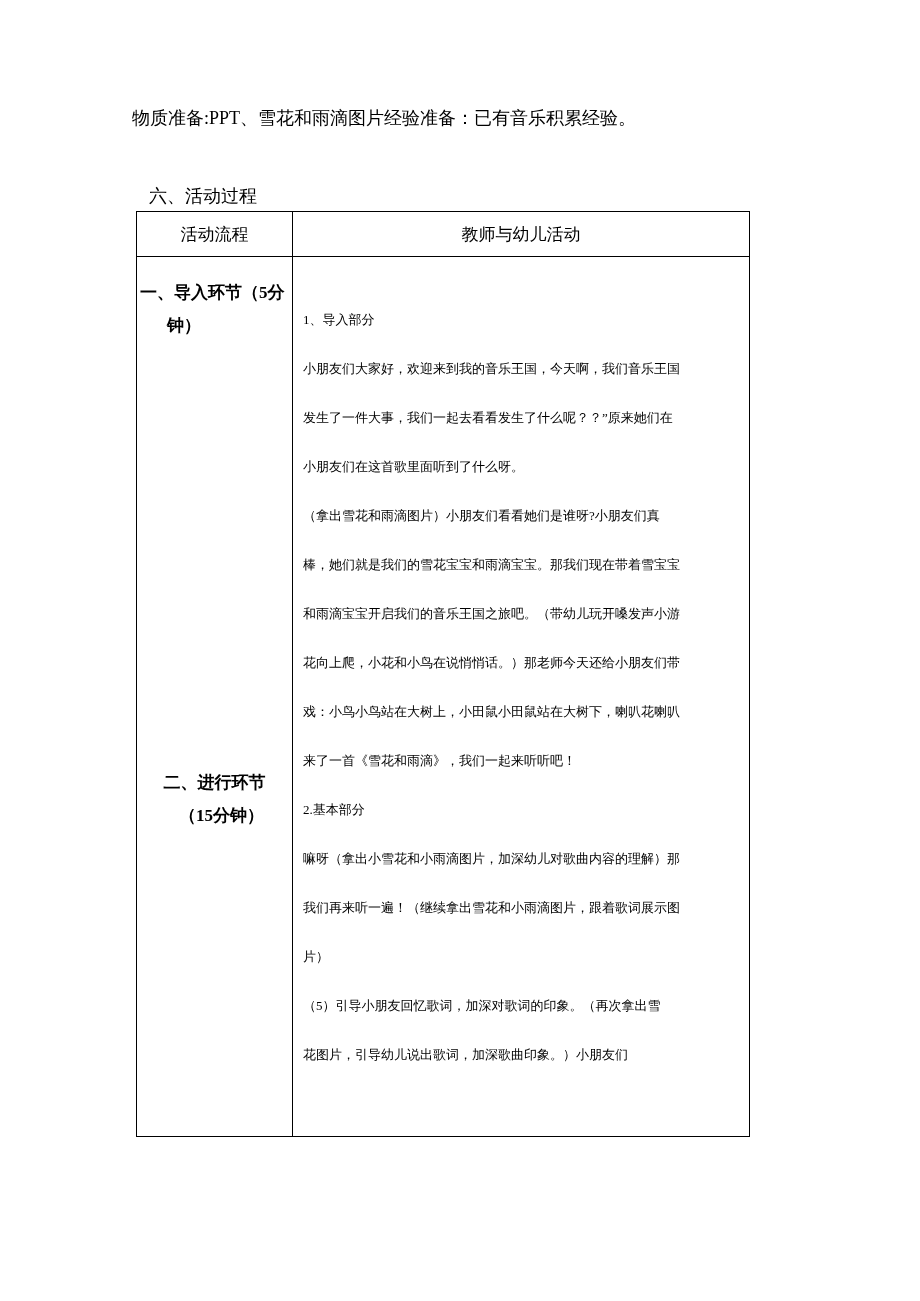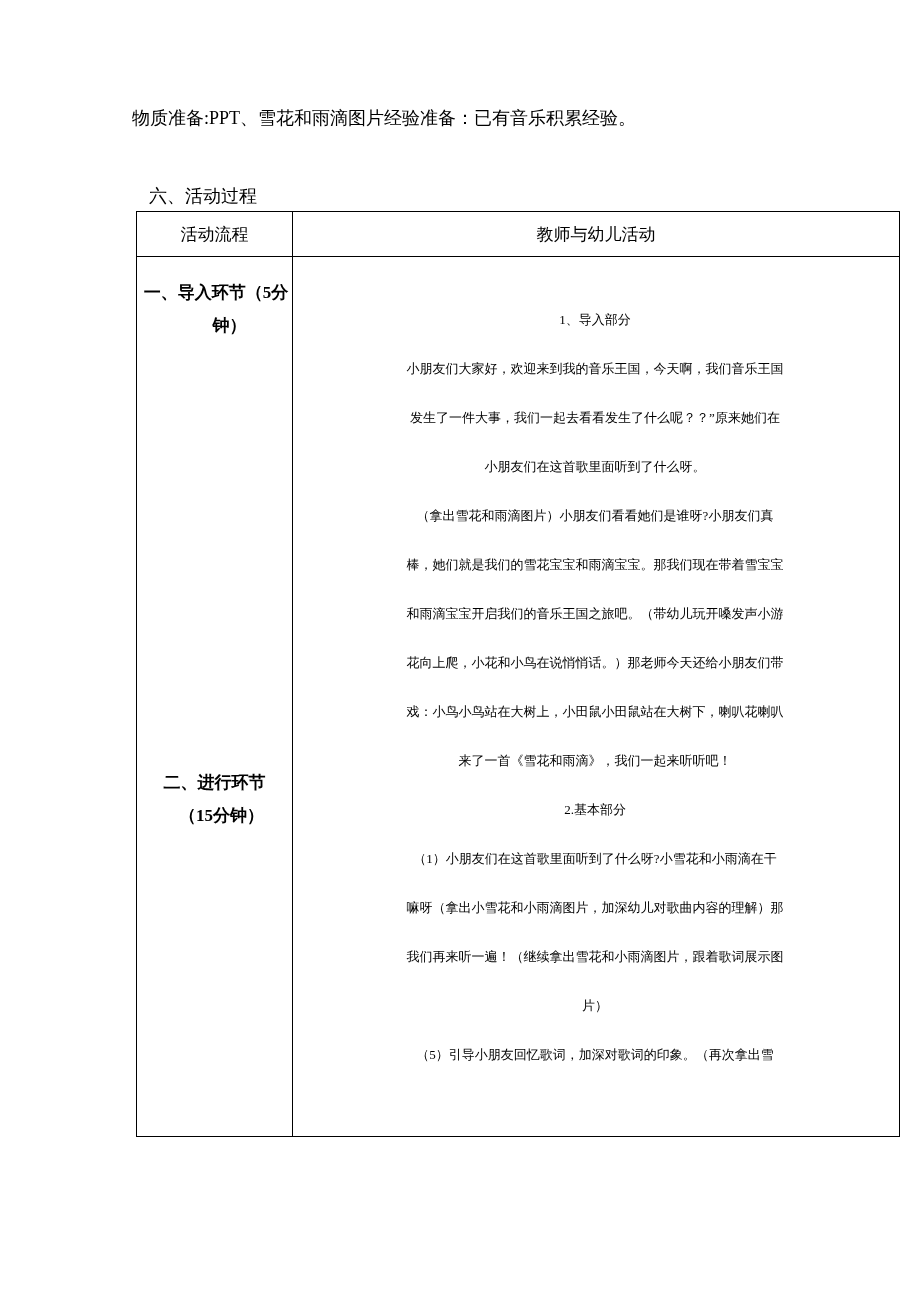--- a/index.html
+++ b/index.html
@@ -1,15 +1,15 @@
 <!DOCTYPE html>
 <html><head>
 <meta charset="utf-8">
 <style>
-  * { margin: 0; padding: 0; box-sizing: border-box; text-align: center; }
+  * { margin: 0; padding: 0; box-sizing: border-box; }
   html, body { background: #ffffff; }
   .page {
     position: relative;
     width: 920px;
     height: 1301px;
     background: #ffffff;
     font-family: "Liberation Serif", "DejaVu Serif", serif;
     color: #000000;
     overflow: hidden;
   }
@@ -26,21 +26,21 @@
     top: 184px;
     left: 149px;
     font-size: 18px;
     line-height: 24px;
     white-space: nowrap;
   }
   .activity-table {
     position: absolute;
     top: 211px;
     left: 136px;
-    width: 764px;
+    width: 614px;
     border: 1px solid #000000;
   }
   .t-row { display: flex; }
   .t-row.header-row {
     height: 45px;
     border-bottom: 1px solid #000000;
   }
   .cell {
     font-size: 17px;
   }
@@ -118,24 +118,24 @@
         <div class="act-line">小朋友们大家好，欢迎来到我的音乐王国，今天啊，我们音乐王国</div>
         <div class="act-line">发生了一件大事，我们一起去看看发生了什么呢？？”原来她们在</div>
         <div class="act-line">小朋友们在这首歌里面听到了什么呀。</div>
         <div class="act-line">（拿出雪花和雨滴图片）小朋友们看看她们是谁呀?小朋友们真</div>
         <div class="act-line">棒，她们就是我们的雪花宝宝和雨滴宝宝。那我们现在带着雪宝宝</div>
         <div class="act-line">和雨滴宝宝开启我们的音乐王国之旅吧。（带幼儿玩开嗓发声小游</div>
         <div class="act-line">花向上爬，小花和小鸟在说悄悄话。）那老师今天还给小朋友们带</div>
         <div class="act-line">戏：小鸟小鸟站在大树上，小田鼠小田鼠站在大树下，喇叭花喇叭</div>
         <div class="act-line">来了一首《雪花和雨滴》，我们一起来听听吧！</div>
         <div class="act-line">2.基本部分</div>
-        <div class="act-line">（1）小朋友们在这首歌里面听到了什么呀?小雪花和小雨滴在干</div>
         <div class="act-line">嘛呀（拿出小雪花和小雨滴图片，加深幼儿对歌曲内容的理解）那</div>
         <div class="act-line">我们再来听一遍！（继续拿出雪花和小雨滴图片，跟着歌词展示图</div>
         <div class="act-line">片）</div>
         <div class="act-line">（5）引导小朋友回忆歌词，加深对歌词的印象。（再次拿出雪</div>
+        <div class="act-line">花图片，引导幼儿说出歌词，加深歌曲印象。）小朋友们</div>
       </div>
 
     </div>
 
   </div>
 
 </div>
 
 </body></html>

